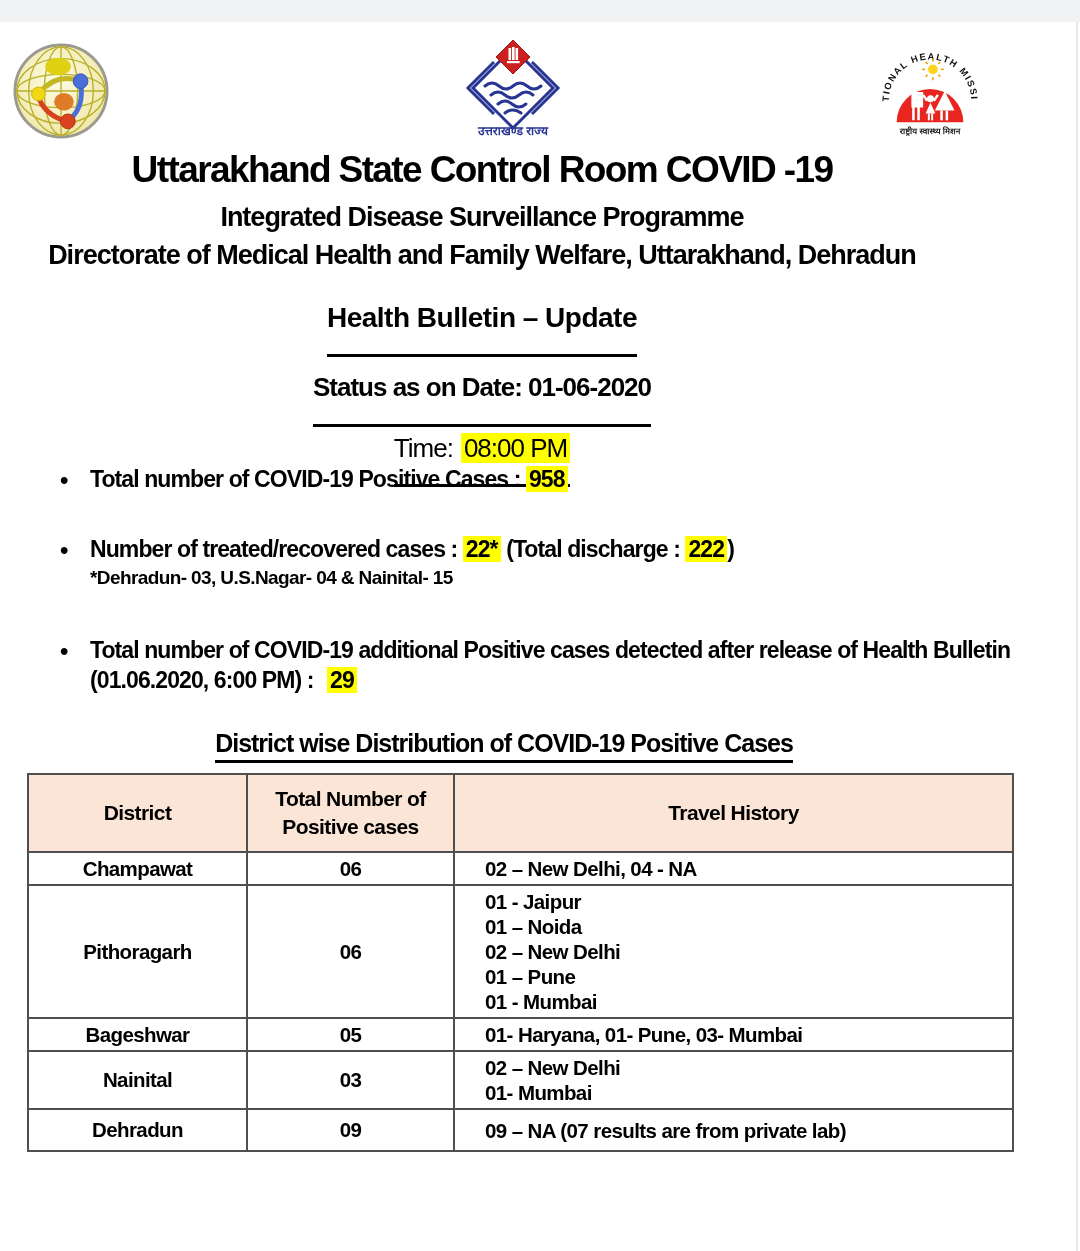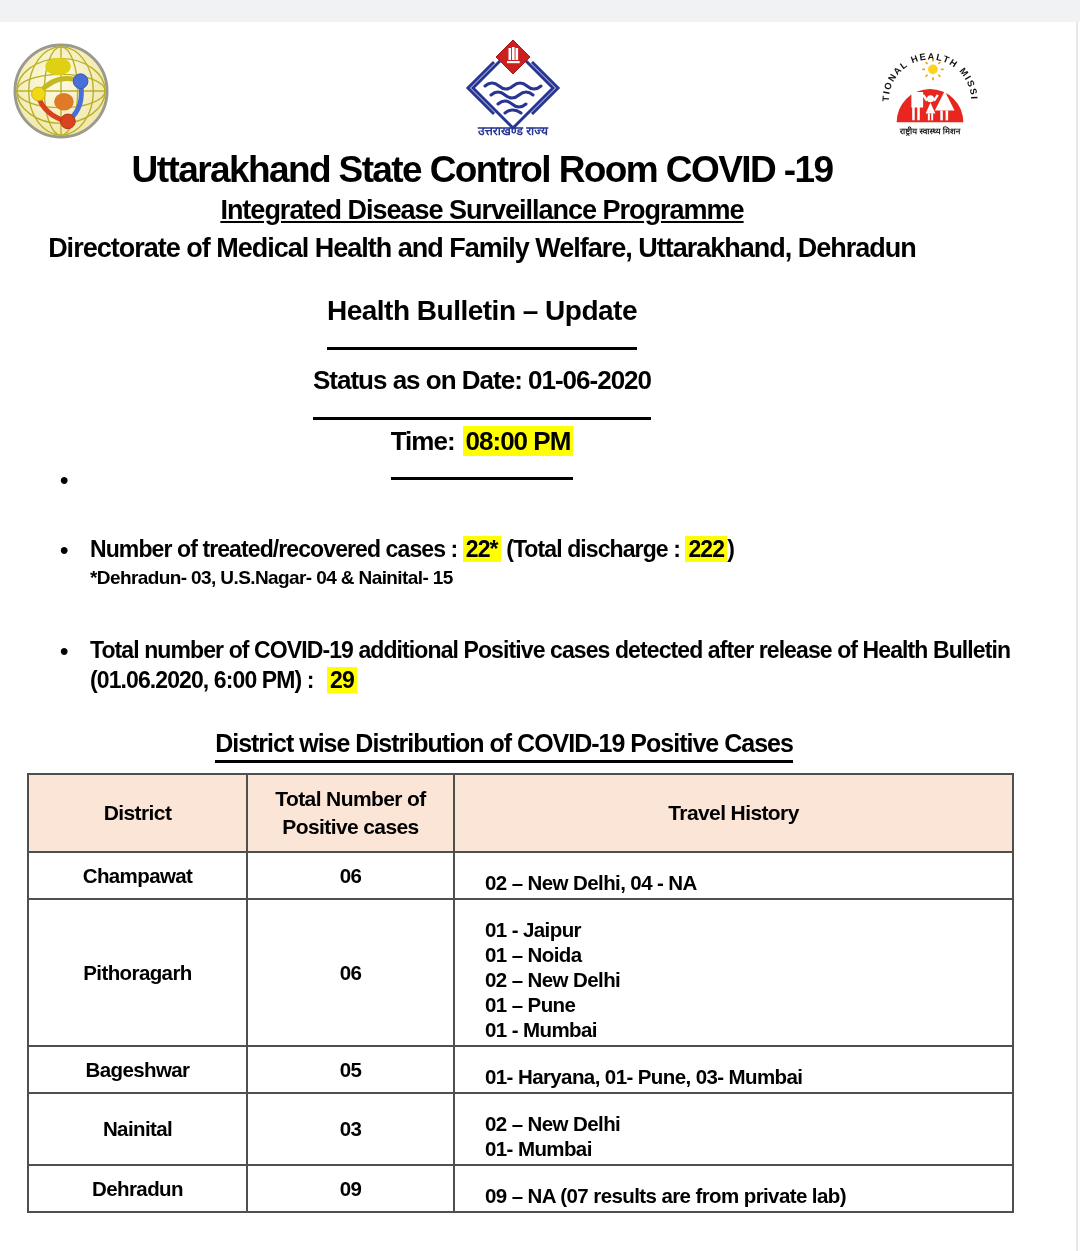--- a/index.html
+++ b/index.html
@@ -16,25 +16,25 @@
   .logo { position:absolute; }
   .logo-idsp { left:10px; top:42px; width:102px; height:98px; }
   .logo-uk   { left:452px; top:36px; width:122px; height:102px; }
   .logo-nhm  { left:876px; top:38px; width:108px; height:100px; }
   .logo svg { width:100%; height:100%; display:block; }
 
   
   .doc { position:absolute; top:148px; left:0; width:964px; text-align:center; }
   .title { font-size:37px; font-weight:bold; letter-spacing:-1.6px; line-height:1.2; }
   .subtitle { font-size:27px; font-weight:bold; letter-spacing:-1px; line-height:1.25; }
-  .sub1 { margin-top:2px;text-decoration:underline; }
+  .sub1 { margin-top:9px; }
   .sub2 { margin-top:4px; }
   .bulletin-heading { margin-top:28px; font-size:28px; font-weight:bold; letter-spacing:-0.5px; line-height:1.2; }
   .status-line { margin-top:14px; font-size:26px; font-weight:bold; letter-spacing:-1px; line-height:1.25; }
-  .time-line { margin-top:5px; font-size:26px; font-weight:bold; letter-spacing:-1px; line-height:1.25; }
+  .time-line { margin-top:5px; font-size:26px; font-weight:normal; letter-spacing:-1px; line-height:1.25; }
   .u { display:inline-block; border-bottom:3px solid #000; padding-bottom:20px; }
   .hl { background:#ffff00; padding:0 3px; }
   .time-label { margin-right:8px; }
 
   
   .bullets { position:absolute; top:464px; left:60px; width:965px; text-align:left; }
   .bullet { display:flex; align-items:flex-start; font-size:23px; font-weight:bold; letter-spacing:-0.9px; line-height:1.32; }
   .dot { width:30px; flex:0 0 30px; font-size:24px; }
   .b2 { margin-top:38px; }
   .b3 { margin-top:44px; }
@@ -42,21 +42,21 @@
   .b3 .hl { margin-left:8px; }
 
   
   .table-heading-wrap { position:absolute; top:729px; left:0; width:1008px; text-align:center; }
   .table-heading { display:inline-block; font-size:25px; font-weight:bold; letter-spacing:-1px; border-bottom:3px solid #000; padding-bottom:2px; }
   table.dist { position:absolute; top:773px; left:27px; width:985px; border-collapse:collapse; table-layout:fixed; }
   table.dist th, table.dist td { border:2px solid #4f4f4f; font-weight:bold; }
   table.dist th { background:#fbe5d6; font-size:21px; letter-spacing:-0.6px; line-height:1.35; height:78px; text-align:center; vertical-align:middle; }
   table.dist td { font-size:20.5px; letter-spacing:-0.6px; vertical-align:middle; }
   td.c-center { text-align:center; }
-  td.c-travel { text-align:left; padding-left:30px; white-space:pre-line; line-height:1.22; padding-top:17px; padding-bottom:3px; }
+  td.c-travel { text-align:left; padding-left:30px; white-space:pre-line; line-height:1.22; padding-top:3px; padding-bottom:3px; }
   tr.r1 td { height:33px; } tr.r2 td { height:128px; } tr.r3 td { height:32px; }
   tr.r4 td { height:52px; } tr.r5 td { height:42px; }
 </style>
 </head>
 <body>
 
 <div class="page">
   <div class="top-strip"></div>
   <div class="right-edge"></div>
 
@@ -165,20 +165,21 @@
     <div class="time-line">
       <span class="u">
         <span class="time-label">Time:</span><span class="hl">08:00 PM</span>
       </span>
     </div>
   </div>
 
   <div class="bullets">
     <div class="bullet b1">
       <span class="dot">•</span>
+      <span><span>Total number of COVID-19 Positive Cases : </span><span class="hl">958</span></span>
     </div>
     <div class="bullet b2">
       <span class="dot">•</span>
       <span><span>Number of treated/recovered cases : </span><span class="hl">22*</span><span> (Total discharge : </span><span class="hl">222</span><span>)</span></span>
     </div>
     <div class="note">*Dehradun- 03, U.S.Nagar- 04 &amp; Nainital- 15</div>
     <div class="bullet b3">
       <span class="dot">•</span>
       <span><span>Total number of COVID-19 additional Positive cases detected after release of Health Bulletin (01.06.2020, 6:00 PM) : </span><span class="hl">29</span></span>
     </div>

